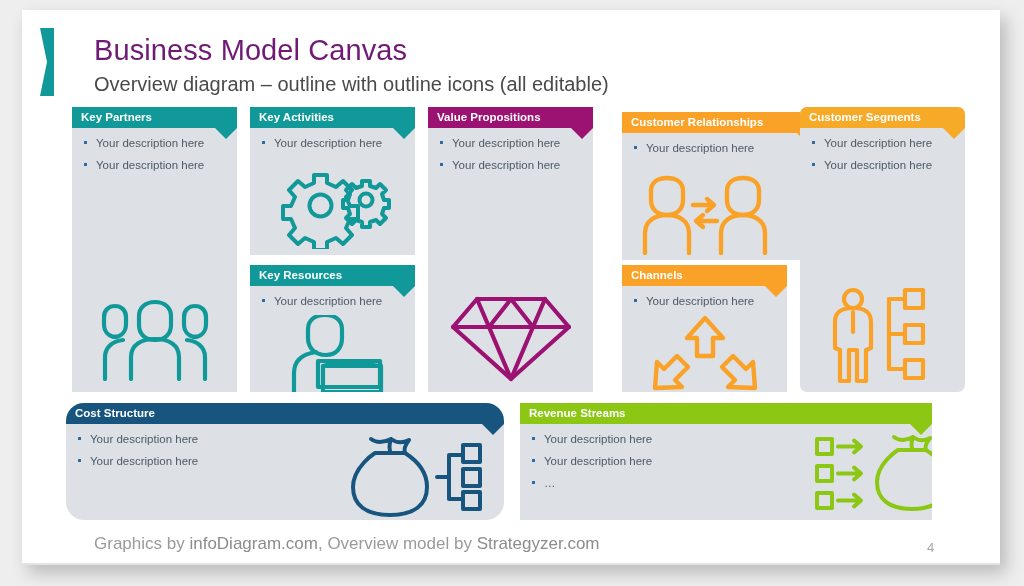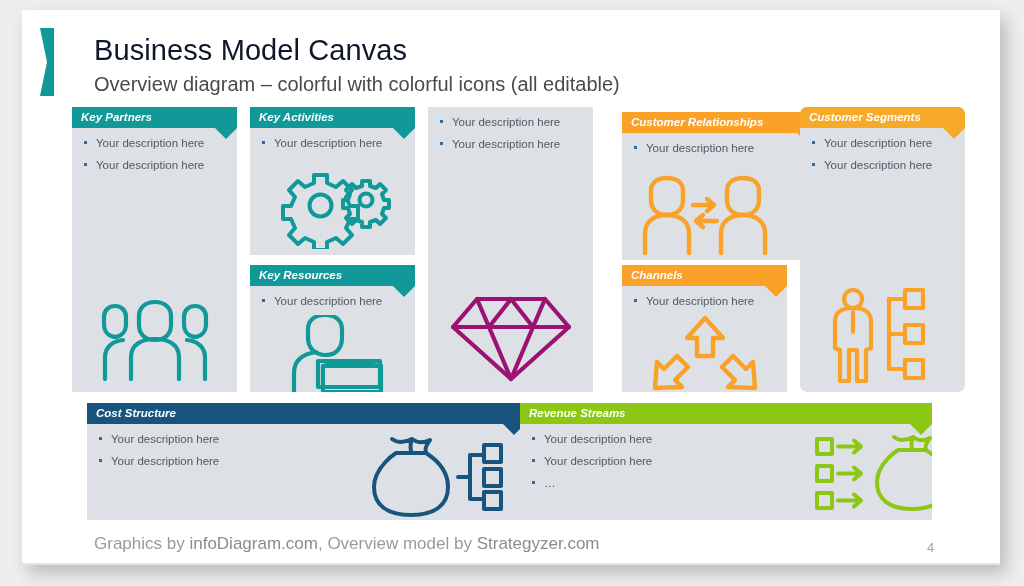--- a/index.html
+++ b/index.html
@@ -42,21 +42,21 @@
     z-index: 5;
   }
 
   
   .title {
     position: absolute;
     left: 72px;
     top: 24px;
     font-size: 29px;
     font-weight: 400;
-    color: #0f172a;
+    color: #701a75;
     letter-spacing: 0.1px;
     white-space: nowrap;
   }
   .subtitle {
     position: absolute;
     left: 72px;
     top: 63px;
     font-size: 20px;
     font-weight: 400;
     color: #4a4a4a;
@@ -66,21 +66,20 @@
   
   .panel {
     position: absolute;
     background: #dde1e6;
     overflow: hidden;
   }
   .ribbon {
     position: relative;
     height: 21px;
     width: 100%;
-    font-style: italic;
   }
   .ribbon-bar {
     position: absolute;
     left: 0; top: 0;
     width: 100%;
     height: 21px;
   }
   .ribbon-tail {
     position: absolute;
     right: 0;
@@ -166,21 +165,21 @@
 <body>
 
 <div class="stage">
   <div class="slide">
 
     <svg class="flag" viewBox="0 0 14 68">
       <path d="M0 0 H14 V68 H0 L7 34 Z" fill="#119999"></path>
     </svg>
 
     <div class="title">Business Model Canvas</div>
-    <div class="subtitle">Overview diagram – colorful with colorful icons (all editable)</div>
+    <div class="subtitle">Overview diagram – outline with outline icons (all editable)</div>
 
     <div class="panel" style="left:50px; top:97px; width:165px; height:285px;">
       <div class="ribbon" style="color:#119999">
         <div class="ribbon-bar" style="background:#119999"></div>
         <div class="ribbon-tail"></div>
         <div class="ribbon-label">Key Partners</div>
       </div>
       <ul class="bullets">
         <li>Your description here</li>
         <li>Your description here</li>
@@ -236,20 +235,25 @@
             <path d="M14 76 v-18 c0-13 9-19 22-21"></path>
             <path d="M38 46 h62 v26 h-62 z"></path>
             <path d="M43 51 h58 v26 h-58 z"></path>
             <path d="M43 51 c12-4 30-4 58 0"></path>
           </g>
         </svg>
       </div>
     </div>
 
     <div class="panel" style="left:406px; top:97px; width:165px; height:285px;">
+      <div class="ribbon" style="color:#9c1273">
+        <div class="ribbon-bar" style="background:#9c1273"></div>
+        <div class="ribbon-tail"></div>
+        <div class="ribbon-label">Value Propositions</div>
+      </div>
       <ul class="bullets">
         <li>Your description here</li>
         <li>Your description here</li>
       </ul>
       <div class="icon-slot" style="left:0; top:180px; width:165px; height:100px;">
         <svg width="120" height="92" viewBox="0 0 120 92">
           <g fill="none" stroke="#9c1273" stroke-width="4.2" stroke-linejoin="round" stroke-linecap="round">
             <path d="M26 8 h68 l24 28 -58 52 -58-52 z"></path>
             <path d="M2 36 h116"></path>
             <path d="M26 8 l12 28 -12 0"></path>
@@ -323,21 +327,21 @@
             <path d="M62 12 v70"></path>
             <path d="M62 12 h14 M62 47 h14 M62 82 h14"></path>
             <rect x="78" y="3" width="18" height="18"></rect>
             <rect x="78" y="38" width="18" height="18"></rect>
             <rect x="78" y="73" width="18" height="18"></rect>
           </g>
         </svg>
       </div>
     </div>
 
-    <div class="panel" style="left:65px; top:393px; width:438px; height:117px;">
+    <div class="panel" style="left:44px; top:393px; width:438px; height:117px;border-radius:18px;">
       <div class="ribbon" style="color:#17557f">
         <div class="ribbon-bar" style="background:#17557f"></div>
         <div class="ribbon-tail"></div>
         <div class="ribbon-label">Cost Structure</div>
       </div>
       <ul class="bullets">
         <li>Your description here</li>
         <li>Your description here</li>
       </ul>
       <div class="icon-slot" style="left:278px; top:28px; width:150px; height:88px;">

